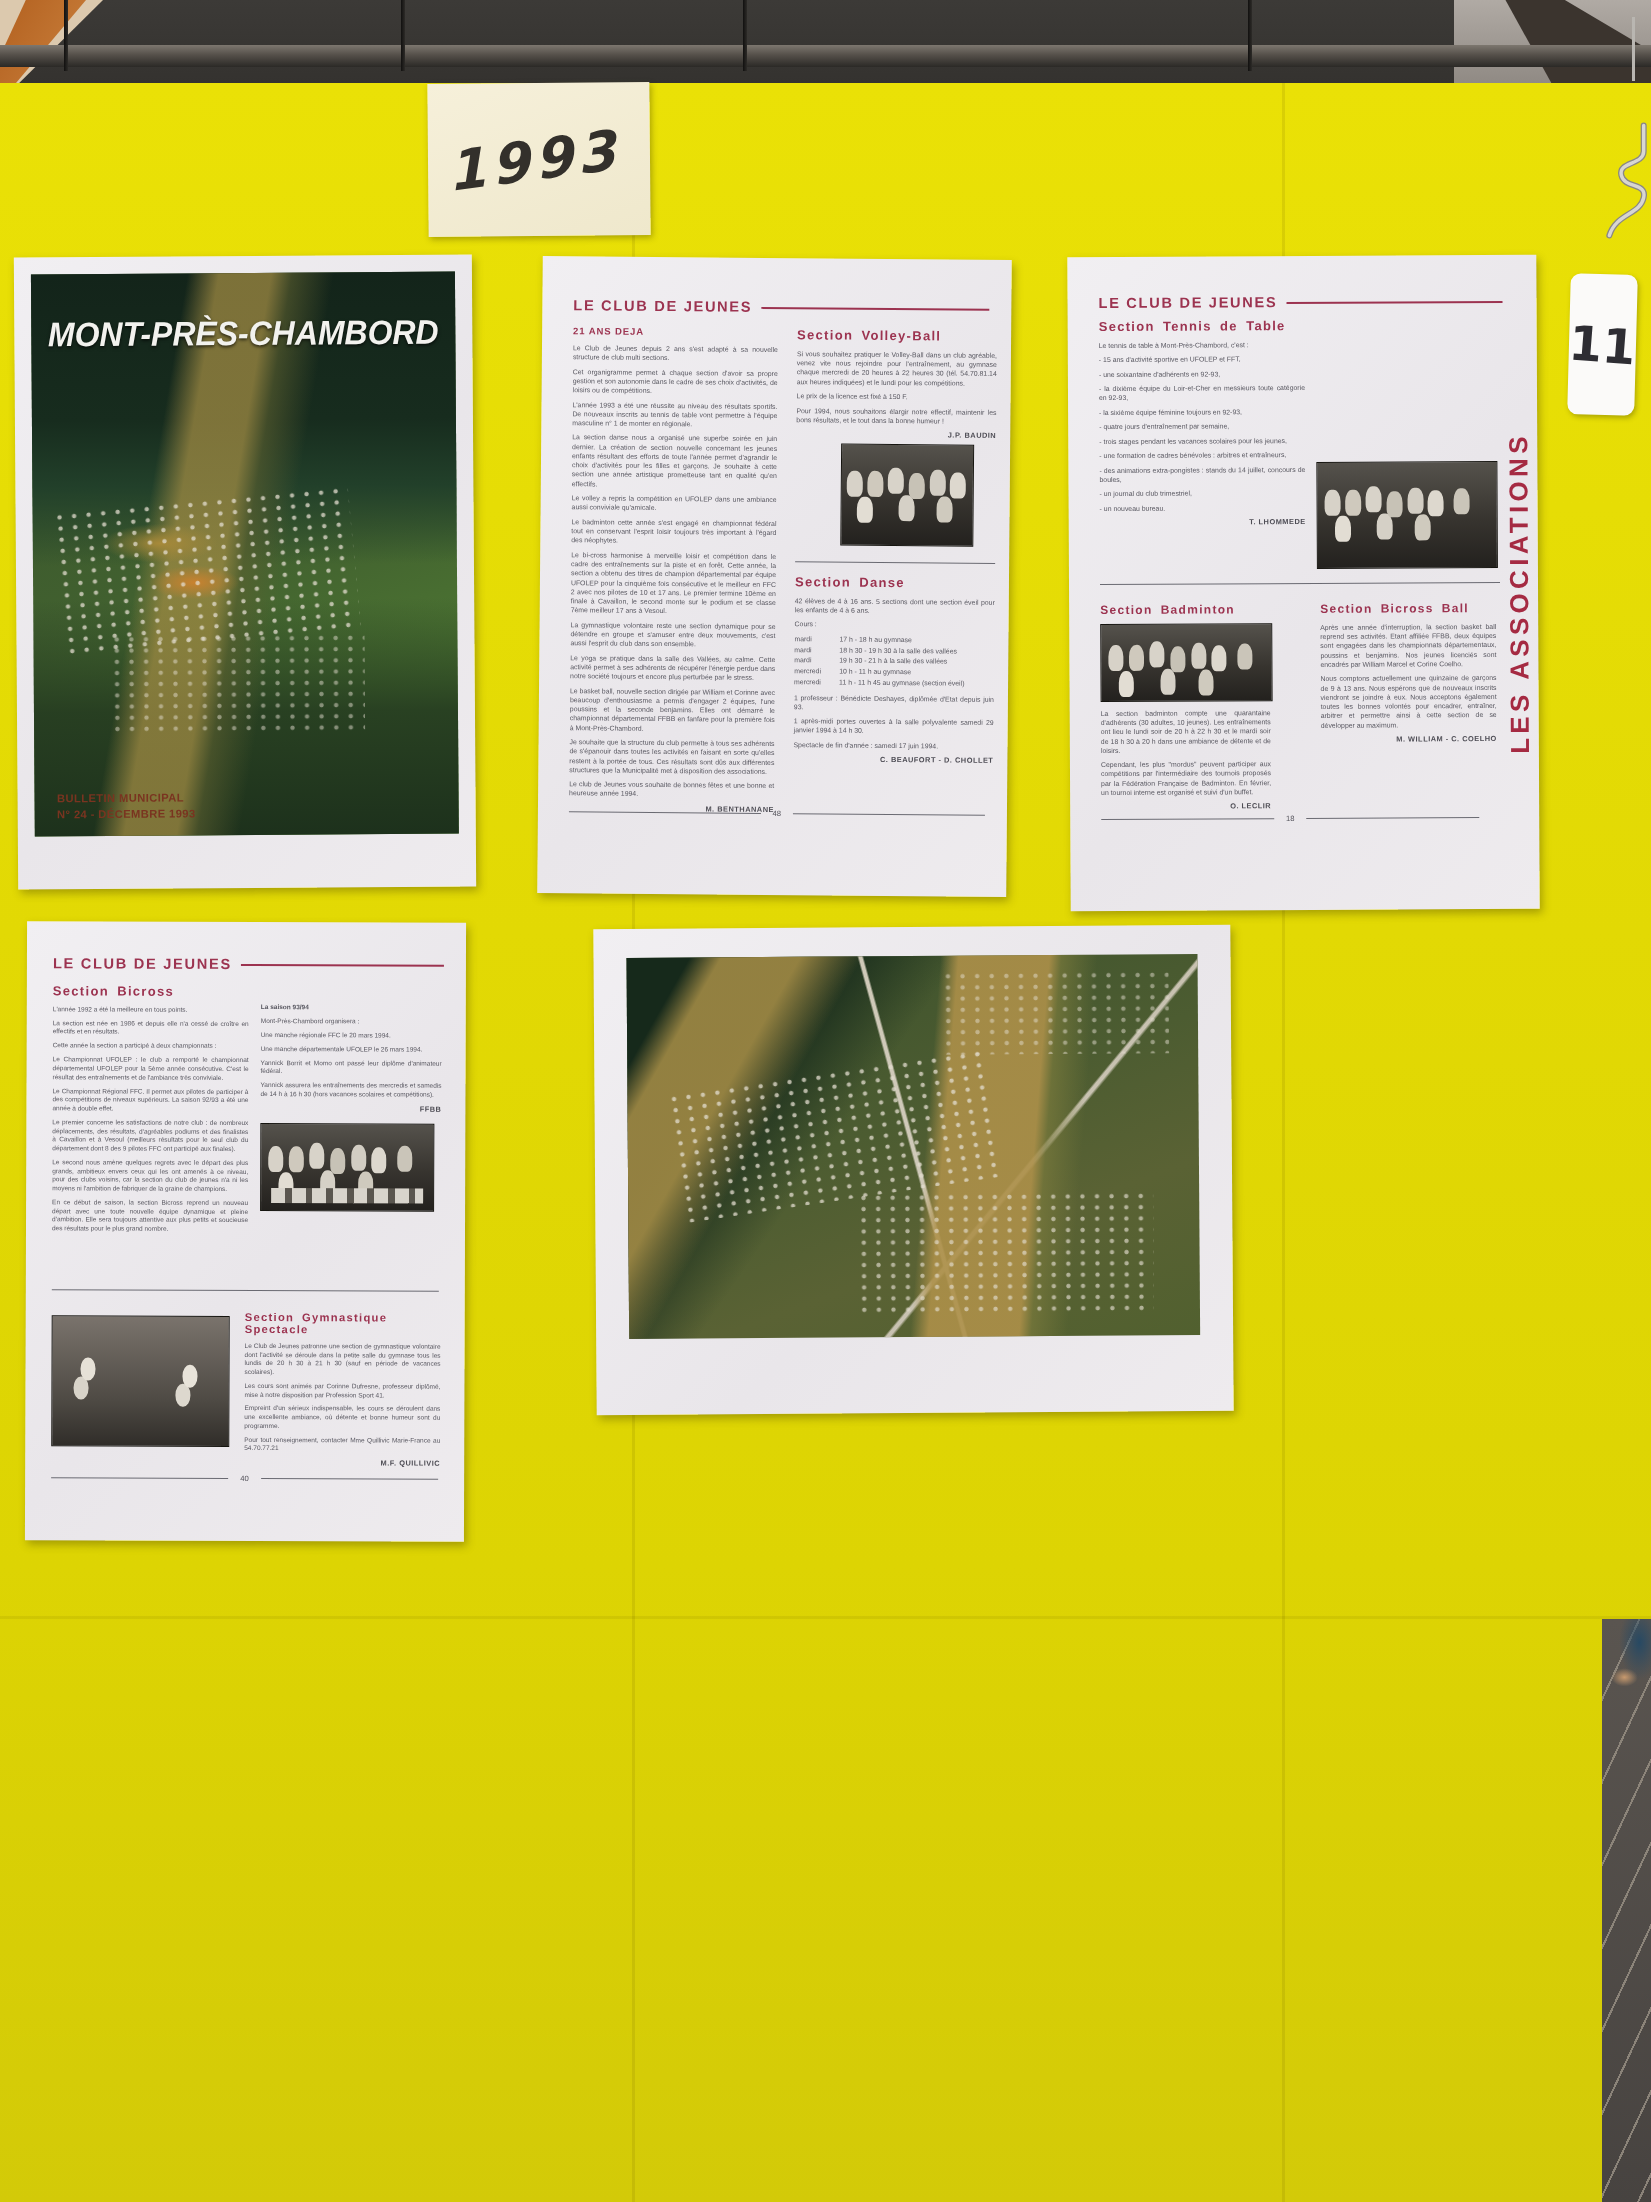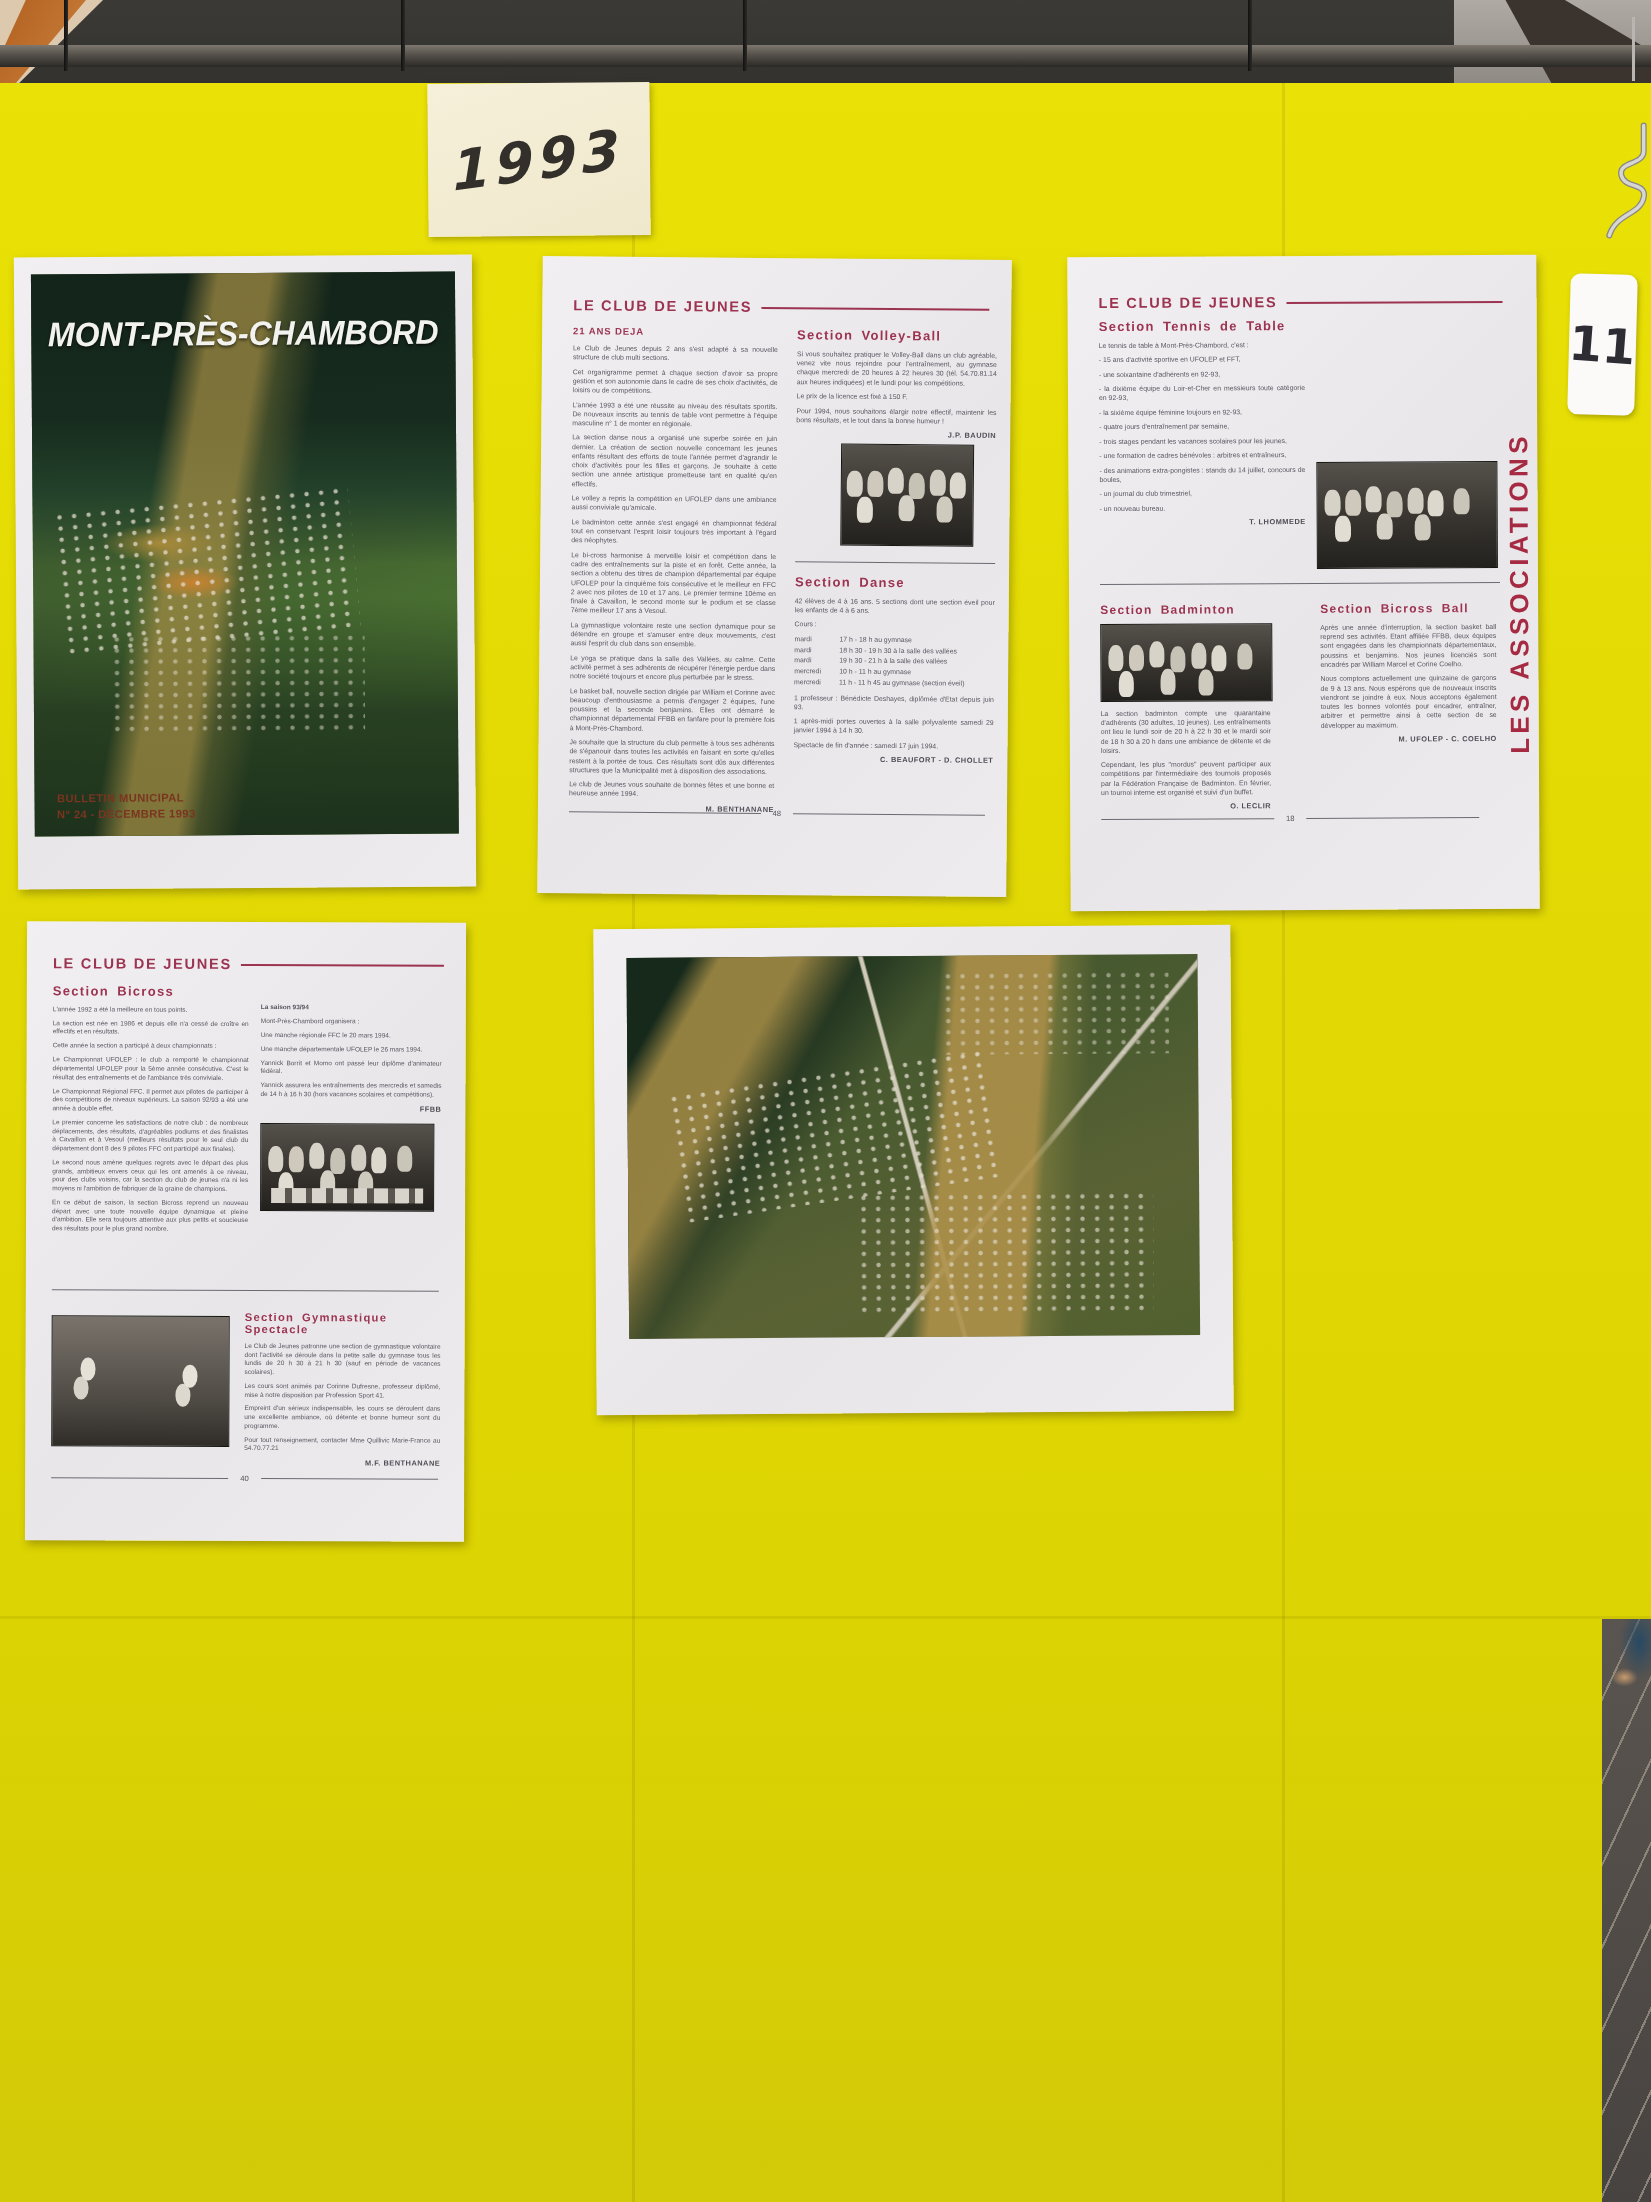--- a/index.html
+++ b/index.html
@@ -278,21 +278,21 @@
         </div>
       <div class="sig">O. LECLIR</div>
     </div>
 
     <div class="col body" style="left:251px;top:346px;width:176px">
       <div class="sec-h" style="font-size:12px">Section Bicross Ball</div>
       <div>
           <p>Après une année d'interruption, la section basket ball reprend ses activités. Etant affiliée FFBB, deux équipes sont engagées dans les championnats départementaux, poussins et benjamins. Nos jeunes licenciés sont encadrés par William Marcel et Corine Coelho.</p>
           <p>Nous comptons actuellement une quinzaine de garçons de 9 à 13 ans. Nous espérons que de nouveaux inscrits viendront se joindre à eux. Nous acceptons également toutes les bonnes volontés pour encadrer, entraîner, arbitrer et permettre ainsi à cette section de se développer au maximum.</p>
         </div>
-      <div class="sig">M. UFOLEP - C. COELHO</div>
+      <div class="sig">M. WILLIAM - C. COELHO</div>
     </div>
 
     <div class="vside" style="right:3.4px;top:129px;height:370px">LES ASSOCIATIONS</div>
 
     <div class="pagefoot" style="left:31px;right:60px;top:558px">
       <span class="ln"></span>
       <span class="num">18</span>
       <span class="ln"></span>
     </div>
   </div>
@@ -335,21 +335,21 @@
     <div class="bw gym" style="position:absolute;left:26px;top:394px;width:176px;height:129px"></div>
 
     <div class="col body small" style="left:219px;top:389px;width:196px">
       <div class="sec-h" style="font-size:11.2px">Section Gymnastique Spectacle</div>
       <div>
           <p>Le Club de Jeunes patronne une section de gymnastique volontaire dont l'activité se déroule dans la petite salle du gymnase tous les lundis de 20 h 30 à 21 h 30 (sauf en période de vacances scolaires).</p>
           <p>Les cours sont animés par Corinne Dufresne, professeur diplômé, mise à notre disposition par Profession Sport 41.</p>
           <p>Empreint d'un sérieux indispensable, les cours se déroulent dans une excellente ambiance, où détente et bonne humeur sont du programme.</p>
           <p>Pour tout renseignement, contacter Mme Quillivic Marie-France au 54.70.77.21</p>
         </div>
-      <div class="sig">M.F. BENTHANANE</div>
+      <div class="sig">M.F. QUILLIVIC</div>
     </div>
 
     <div class="pagefoot" style="left:26px;right:26px;top:552px">
       <span class="ln"></span>
       <span class="num">40</span>
       <span class="ln"></span>
     </div>
   </div>
 
   <div class="doc" style="left:595px;top:927px;width:637px;height:486px;transform:rotate(-.4deg)">

